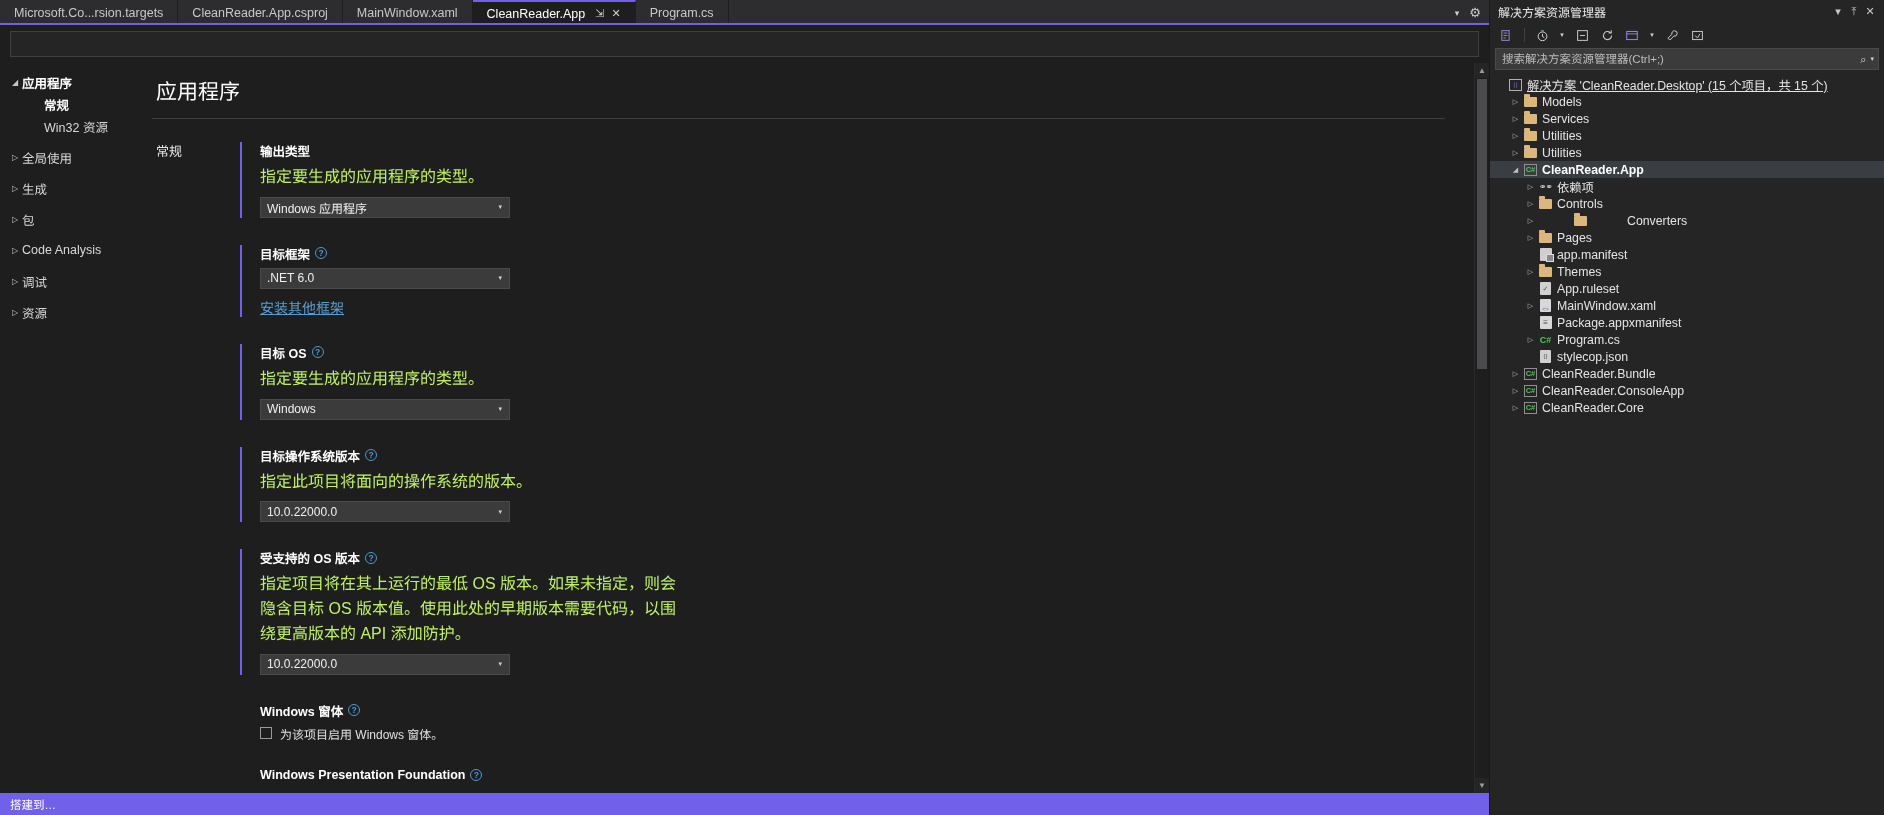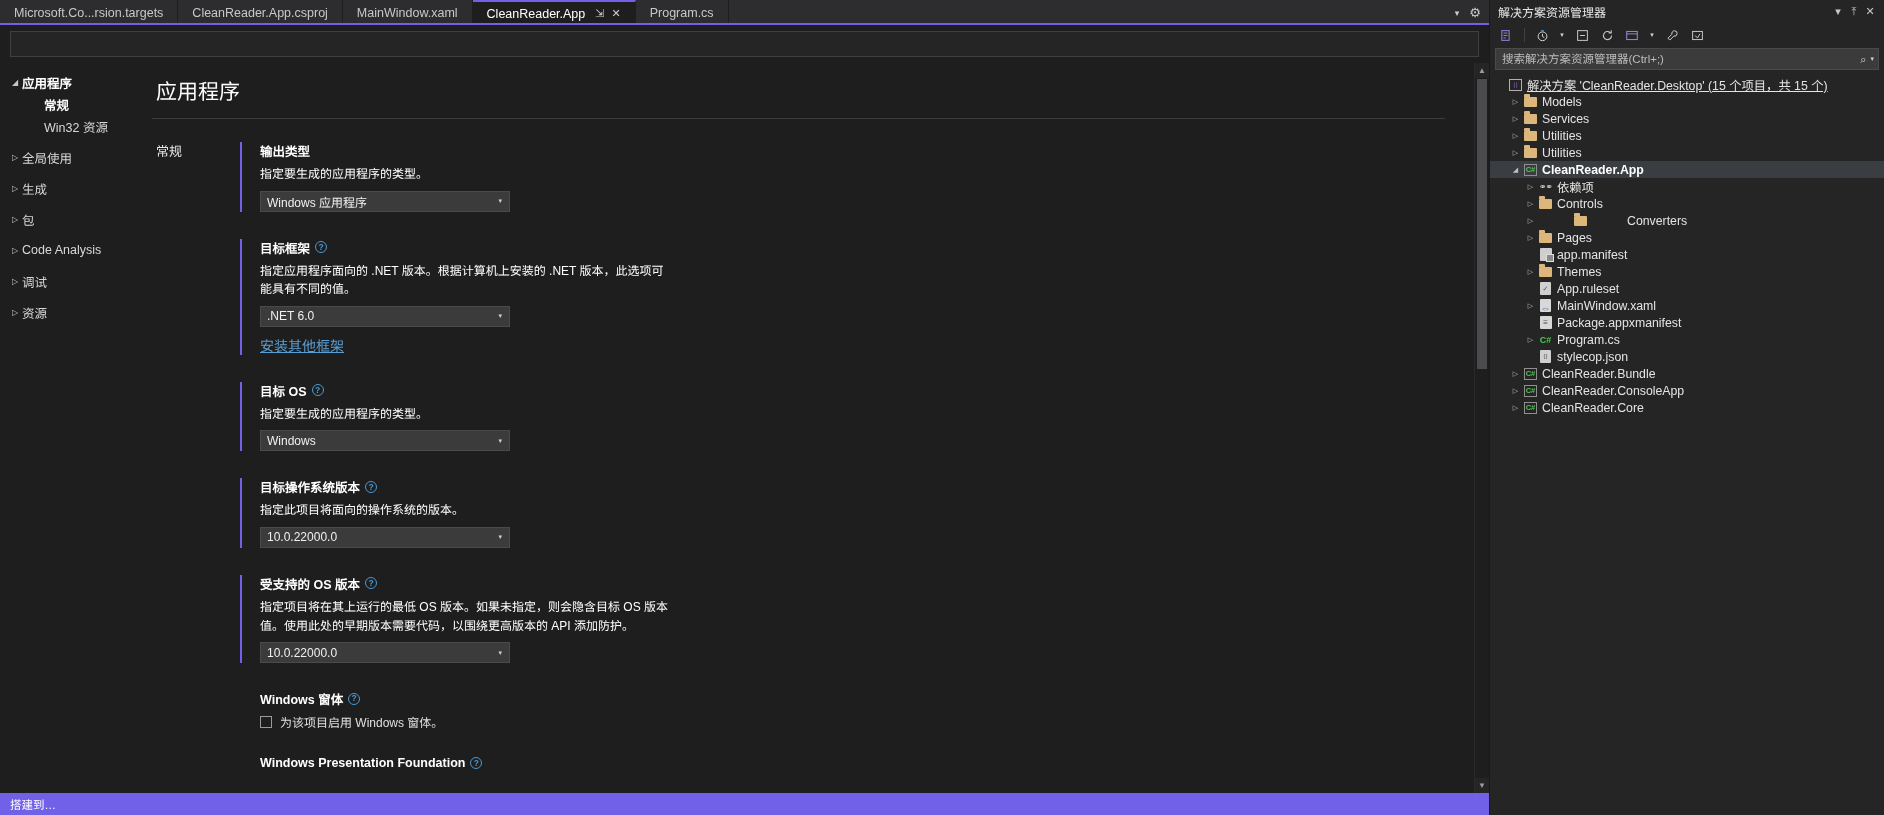--- a/index.html
+++ b/index.html
@@ -117,21 +117,21 @@
     display: flex; align-items: center; gap: 5px; margin-bottom: 5px;
   }
   .help-icon {
     display: inline-flex; align-items: center; justify-content: center;
     width: 12px; height: 12px; border-radius: 50%;
     border: 1px solid #4a9ad4; color: #4a9ad4;
     font-size: 8.5px; line-height: 1; cursor: pointer;
     font-family: "Liberation Sans", sans-serif;
   }
   .field-desc {
-    font-size: 12px; color: #ffffff; line-height: 1.55;
+    font-size: 16px; color: #bef264; line-height: 1.55;
     max-width: 415px; margin-bottom: 7px;
   }
   .combo {
     width: 250px; height: 21px; background: #3b3b3c;
     border: 1px solid #4a4a4c; display: flex; align-items: center;
     padding: 0 4px 0 6px; font-size: 12px; color: #f0f0f0;
     cursor: pointer;
   }
   .combo .val { flex: 1; white-space: nowrap; overflow: hidden; }
   .combo .dd { font-size: 7px; color: #d0d0d0; padding-right: 3px; }
@@ -398,21 +398,21 @@
                   </div>
                   <div class="field-desc">指定要生成的应用程序的类型。</div>
                   <div class="combo">
                     <span class="val">Windows 应用程序</span>
                     <span class="dd">▾</span>
                   </div>
                 </div>
                 <div class="field"><div class="field-title">
                     <span>目标框架</span>
                     <span class="help-icon">?</span>
-                  </div><div class="field-desc">指定应用程序面向的 .NET 版本。根据计算机上安装的 .NET 版本，此选项可能具有不同的值。</div><div class="combo">
+                  </div><div class="combo">
                     <span class="val">.NET 6.0</span>
                     <span class="dd">▾</span>
                   </div><a class="link">安装其他框架</a></div>
                 <div class="field">
                   <div class="field-title">
                     <span>目标 OS</span>
                     <span class="help-icon">?</span>
                   </div>
                   <div class="field-desc">指定要生成的应用程序的类型。</div>
                   <div class="combo">

